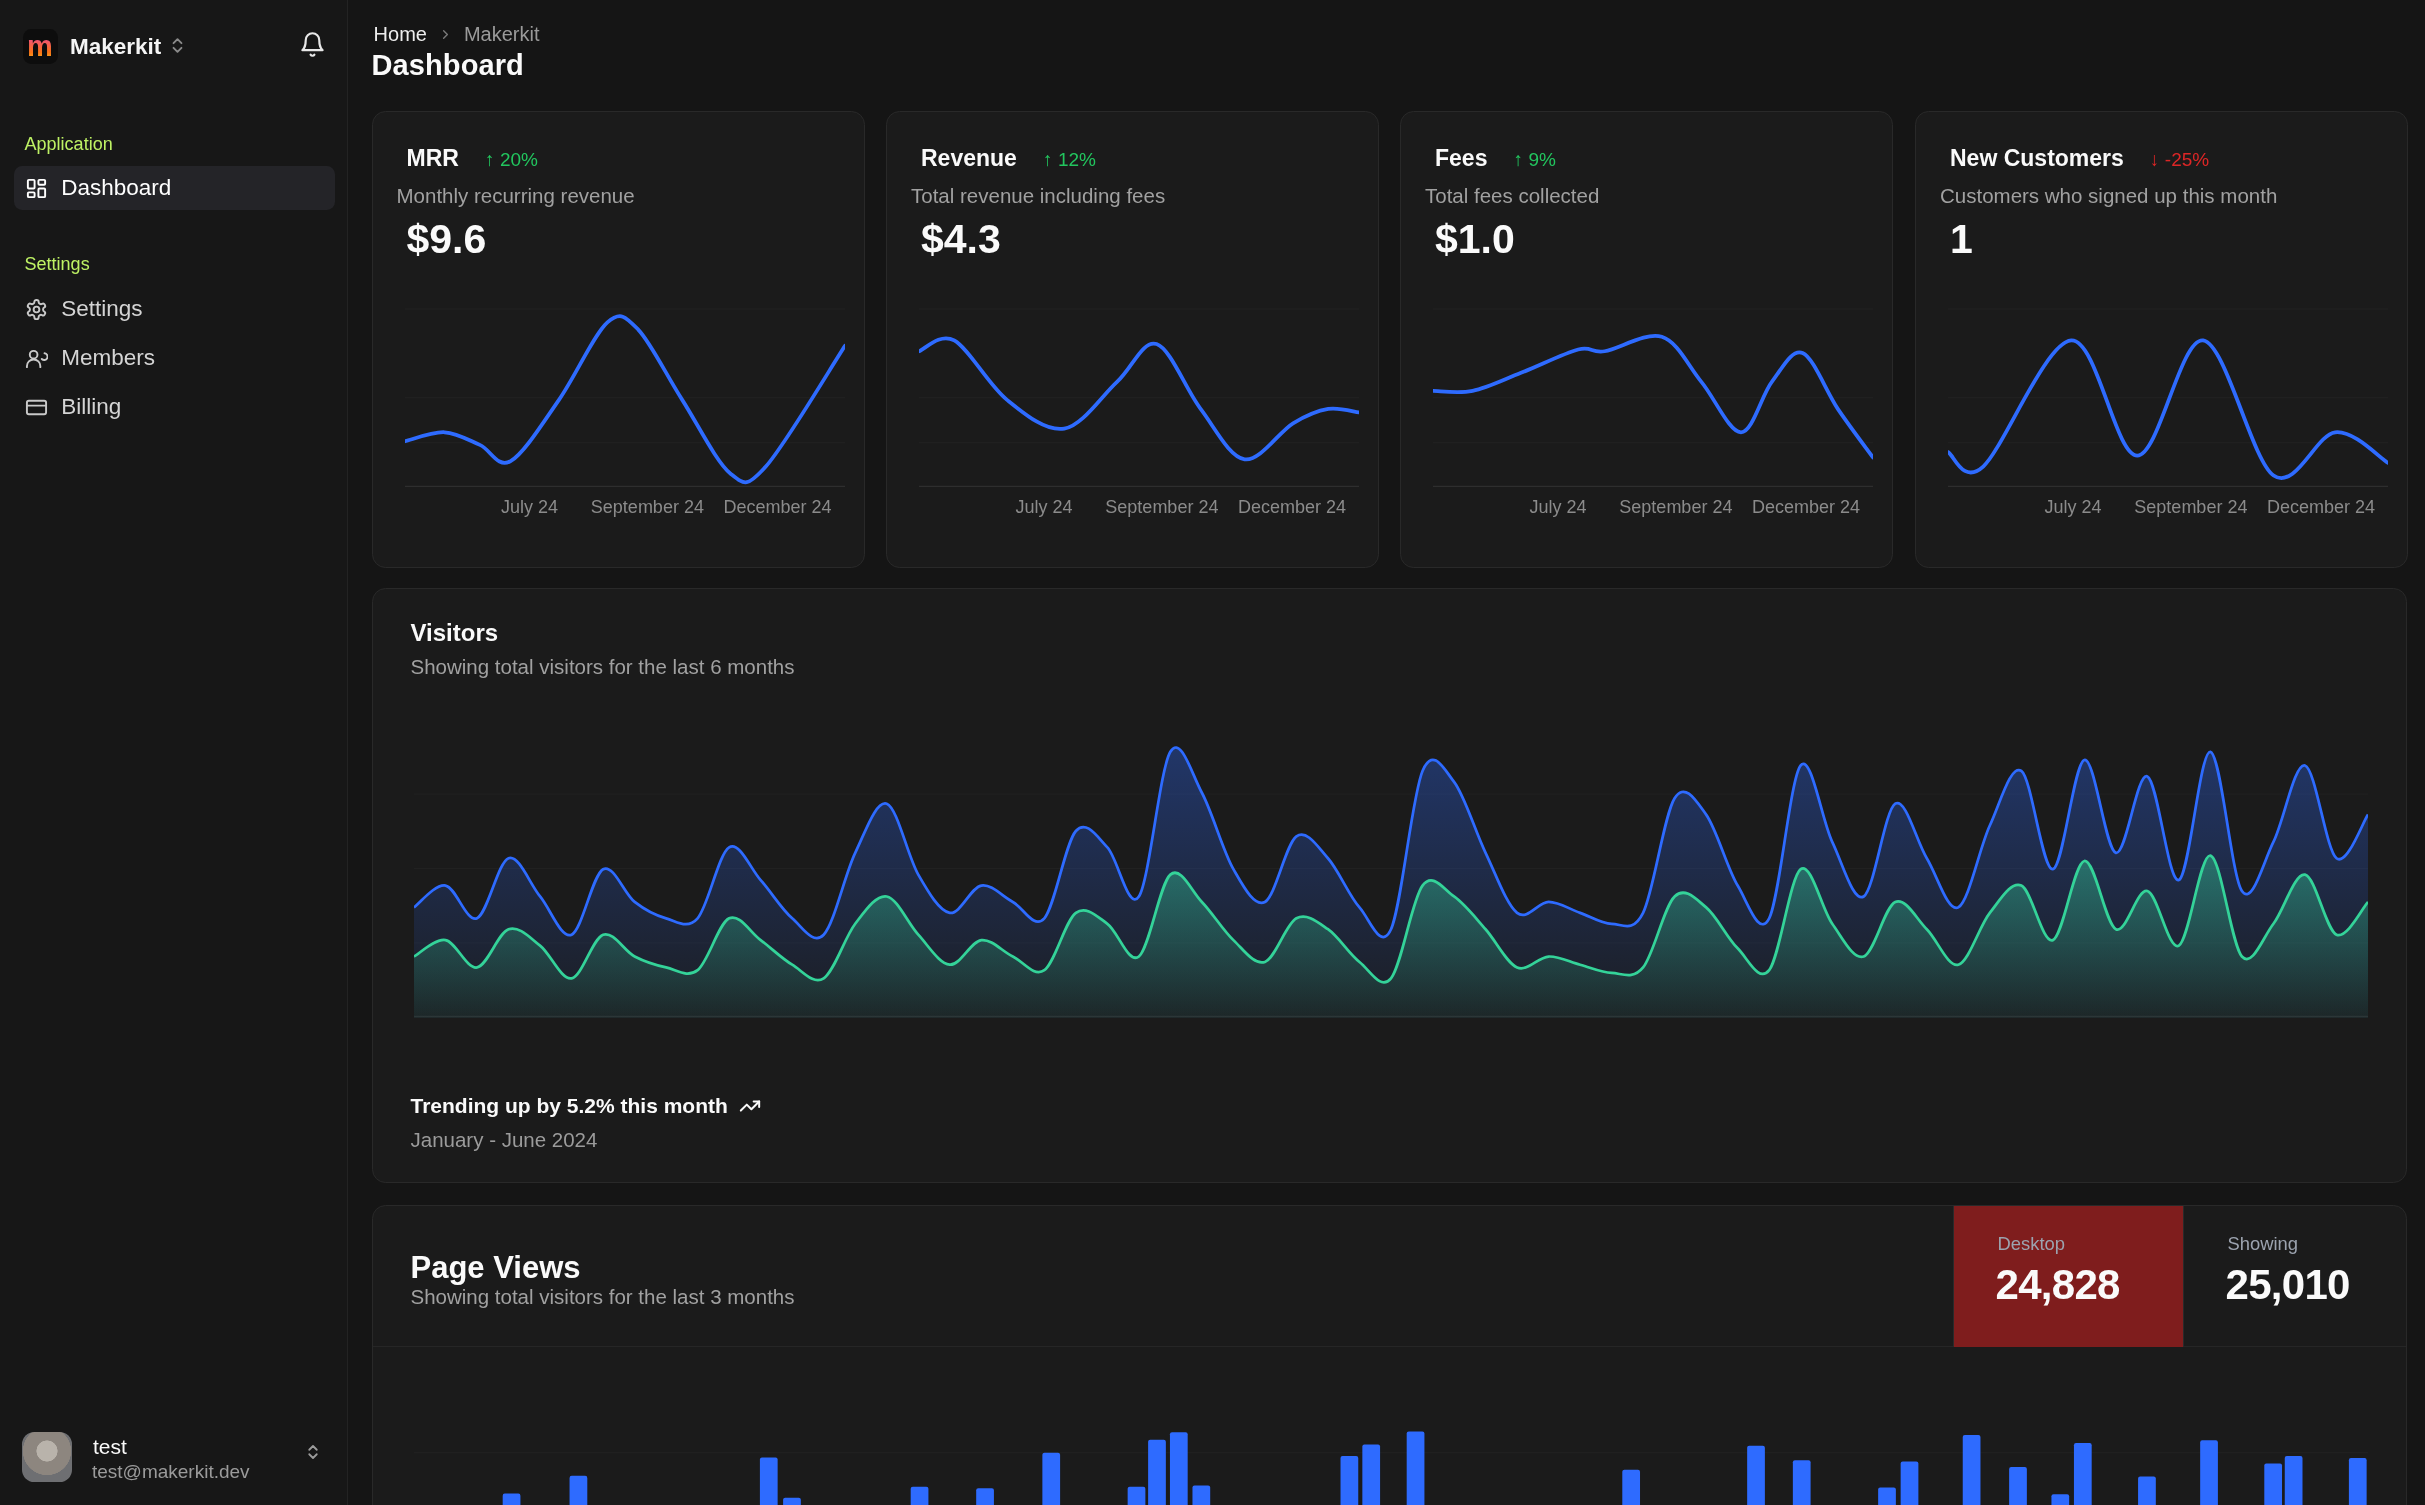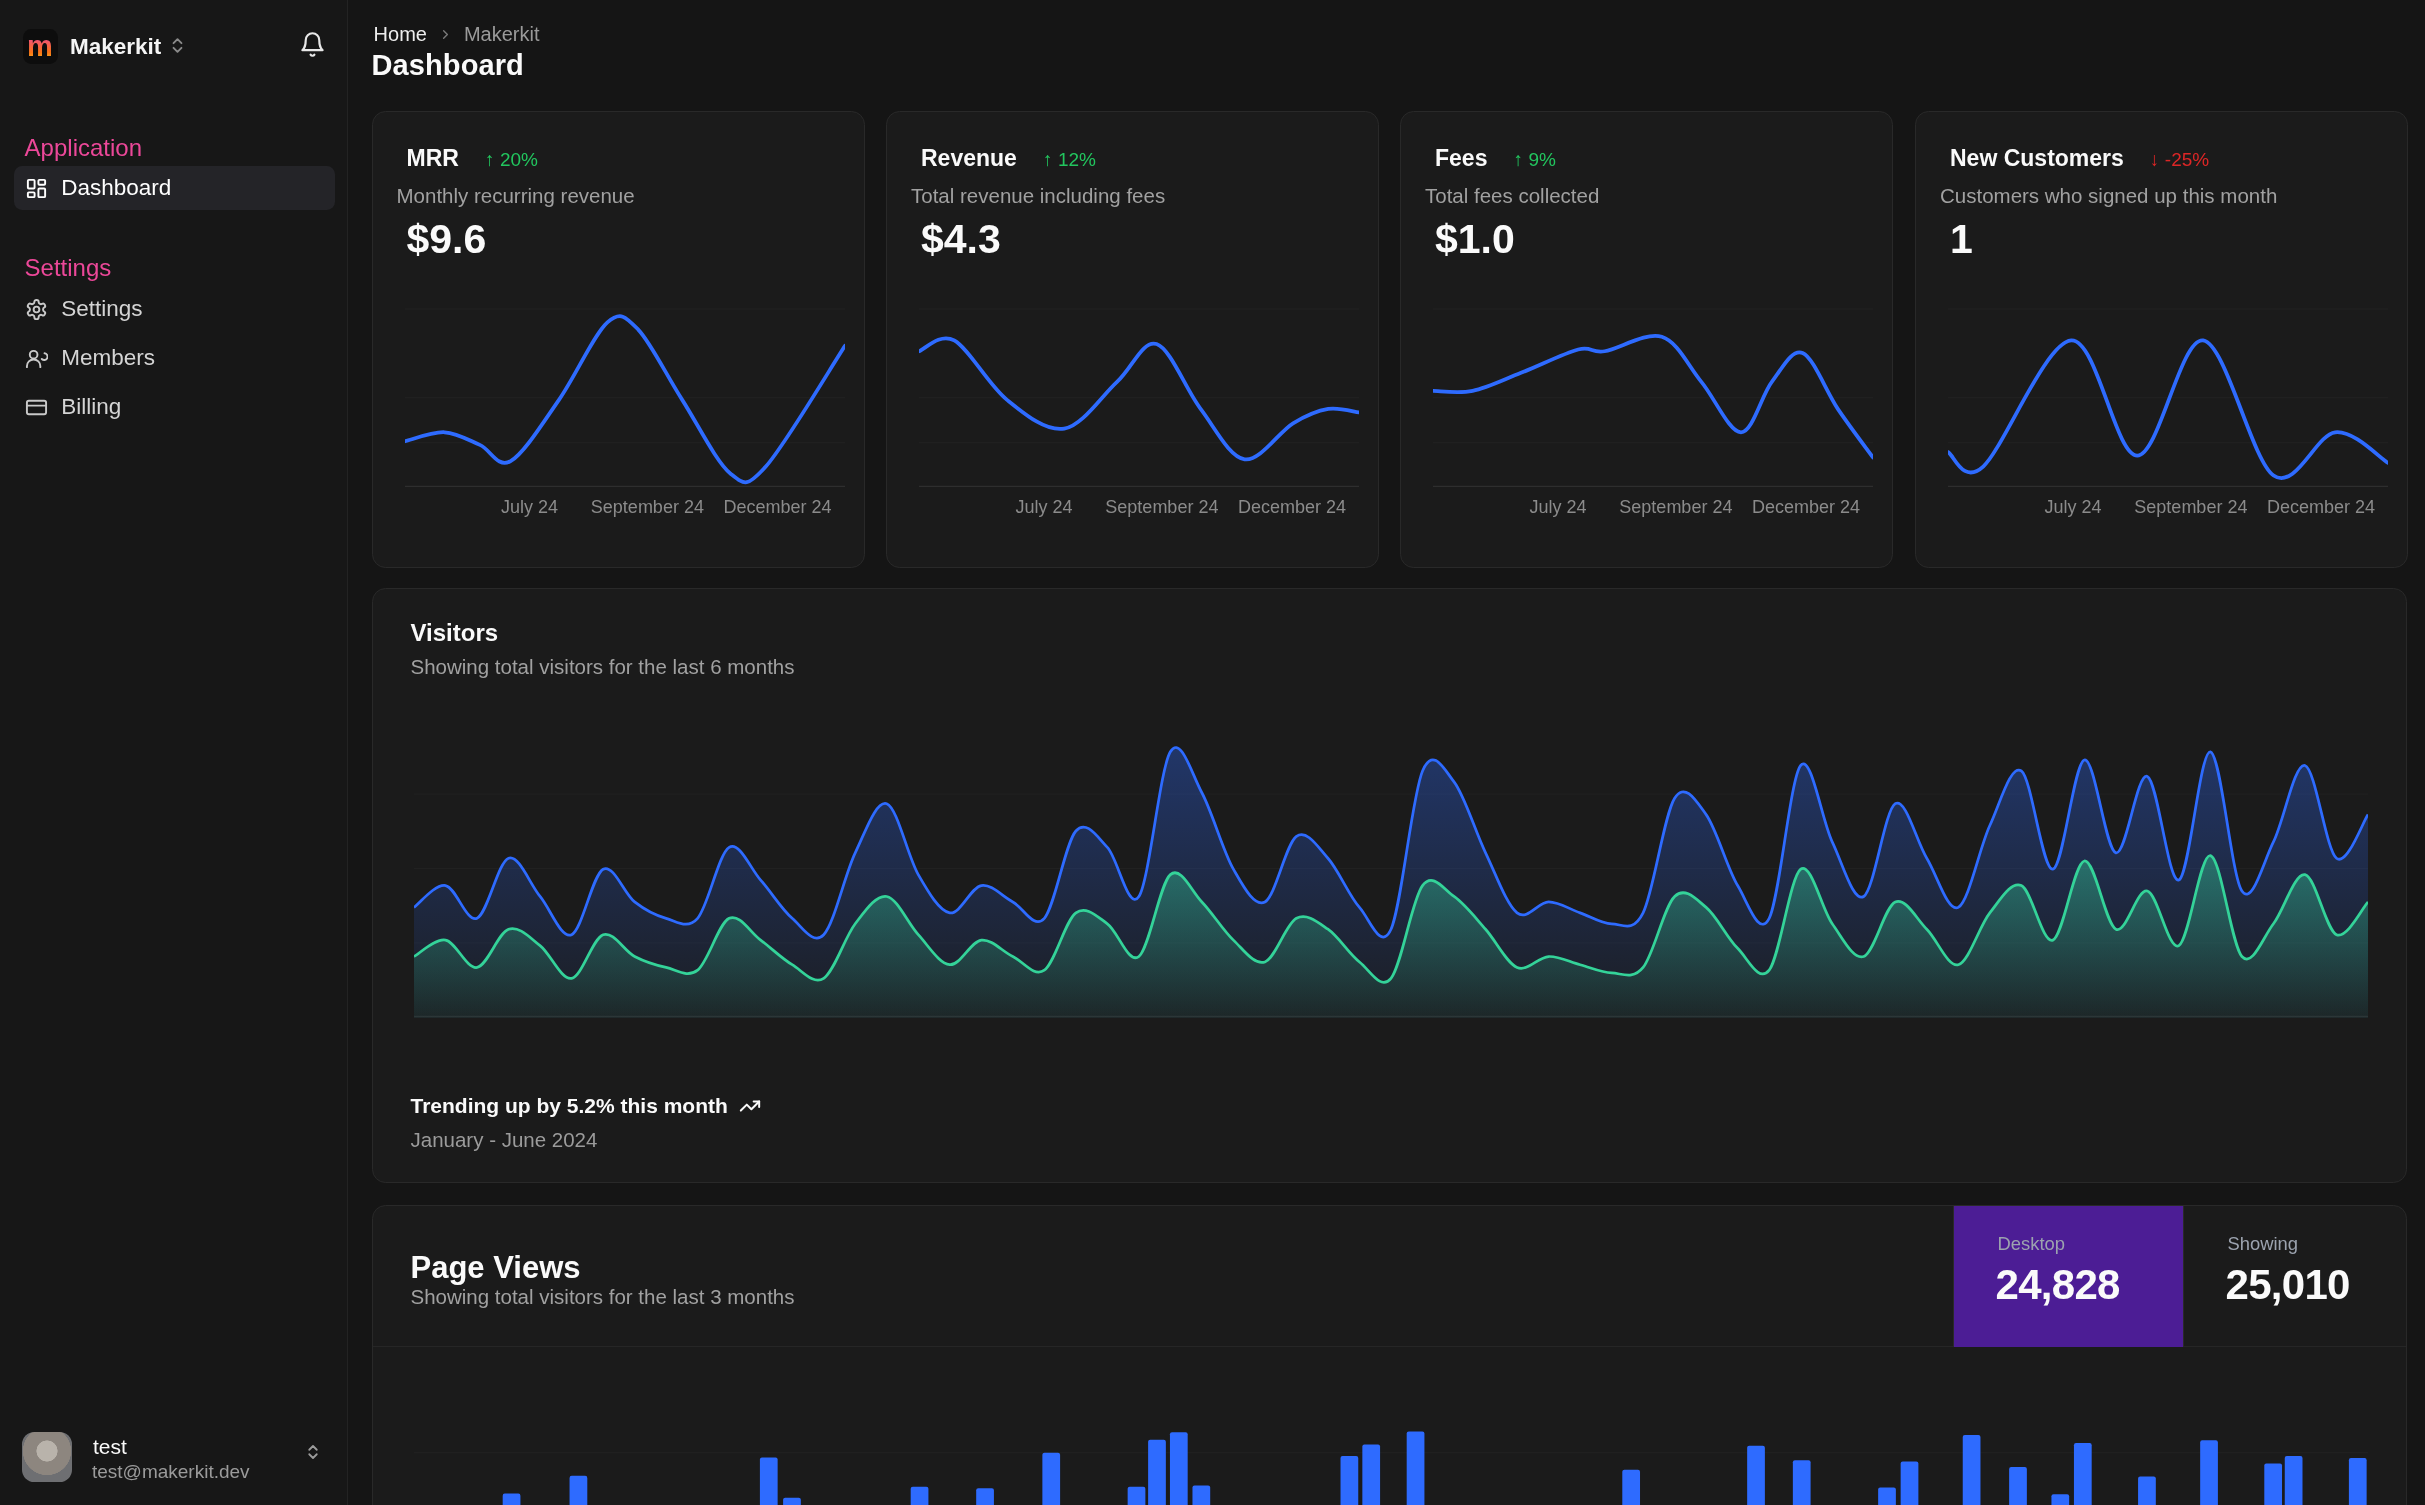--- a/index.html
+++ b/index.html
@@ -22,21 +22,21 @@
     display:flex; align-items:center; justify-content:center;
   }
   .logo-letter {
     font-size:29px; font-weight:700; line-height:1;
     background:linear-gradient(180deg,#ec4899 10%,#f97316 70%,#fbbf24 100%);
     -webkit-background-clip:text; background-clip:text; color:transparent;
   }
   .ws-name { position:absolute; left:70px; top:34px; font-size:22.5px; font-weight:600; color:#f5f5f5; }
   .ws-chevrons { position:absolute; left:168px; top:36px; width:19px; height:19px; color:#8a8a8a; }
   .bell-btn { position:absolute; left:299px; top:31px; width:27px; height:27px; color:#e8e8e8; cursor:pointer; }
-  .nav-section-label { position:absolute; left:24.6px; font-size:24px; color:#ec4899; }
+  .nav-section-label { position:absolute; left:24.6px; font-size:18px; color:#bef264; }
   .nav-item {
     position:absolute; left:13.6px; width:321px; height:44px; border-radius:8.2px;
     display:flex; align-items:center; padding-left:11px; gap:13.6px;
     color:#d4d4d4; font-size:22.5px; cursor:pointer;
   }
   .nav-item .nicon { width:23px; height:23px; flex:0 0 23px; color:#c9c9c9; }
   .nav-item.active { background:#242428; color:#ffffff; }
   .nav-item.active .nicon { color:#ffffff; }
   .user-footer { position:absolute; left:0; top:1421px; width:348px; height:75px; cursor:pointer; }
   .avatar {
@@ -81,21 +81,21 @@
   
   .pv-card { left:22.5px; top:1205px; width:2035px; height:450px; }
   .pv-header { position:absolute; left:0; top:0; width:100%; height:141px; border-bottom:1.4px solid #262626; }
   .pv-title { position:absolute; left:38px; top:44px; font-size:31px; font-weight:700;text-align:right; }
   .pv-sub   { position:absolute; left:38px; top:79px; font-size:20.5px; color:#a1a1a1; }
   .pv-stat {
     position:absolute; top:0; height:141px; border-left:1.4px solid #2a2a2a; cursor:pointer;
   }
   .pv-stat.desktop { left:1580px; width:230px; }
   .pv-stat.mobile  { left:1810px; width:225px; border-top-right-radius:12.3px; }
-  .pv-stat.active { background:#4c1d95; }
+  .pv-stat.active { background:#7f1d1d; }
   .pv-label { position:absolute; left:44px; top:27px; font-size:18.4px; color:#9ca3af; }
   .pv-value { position:absolute; left:42px; top:55px; font-size:42px; font-weight:700; letter-spacing:-0.7px; }
   .pv-chart { position:absolute; left:41px; top:151px; width:1954px; height:149px; }
   svg { display:block; }
 </style>
 </head>
 <body>
 
 <aside class="sidebar">
   <div class="logo-box">

